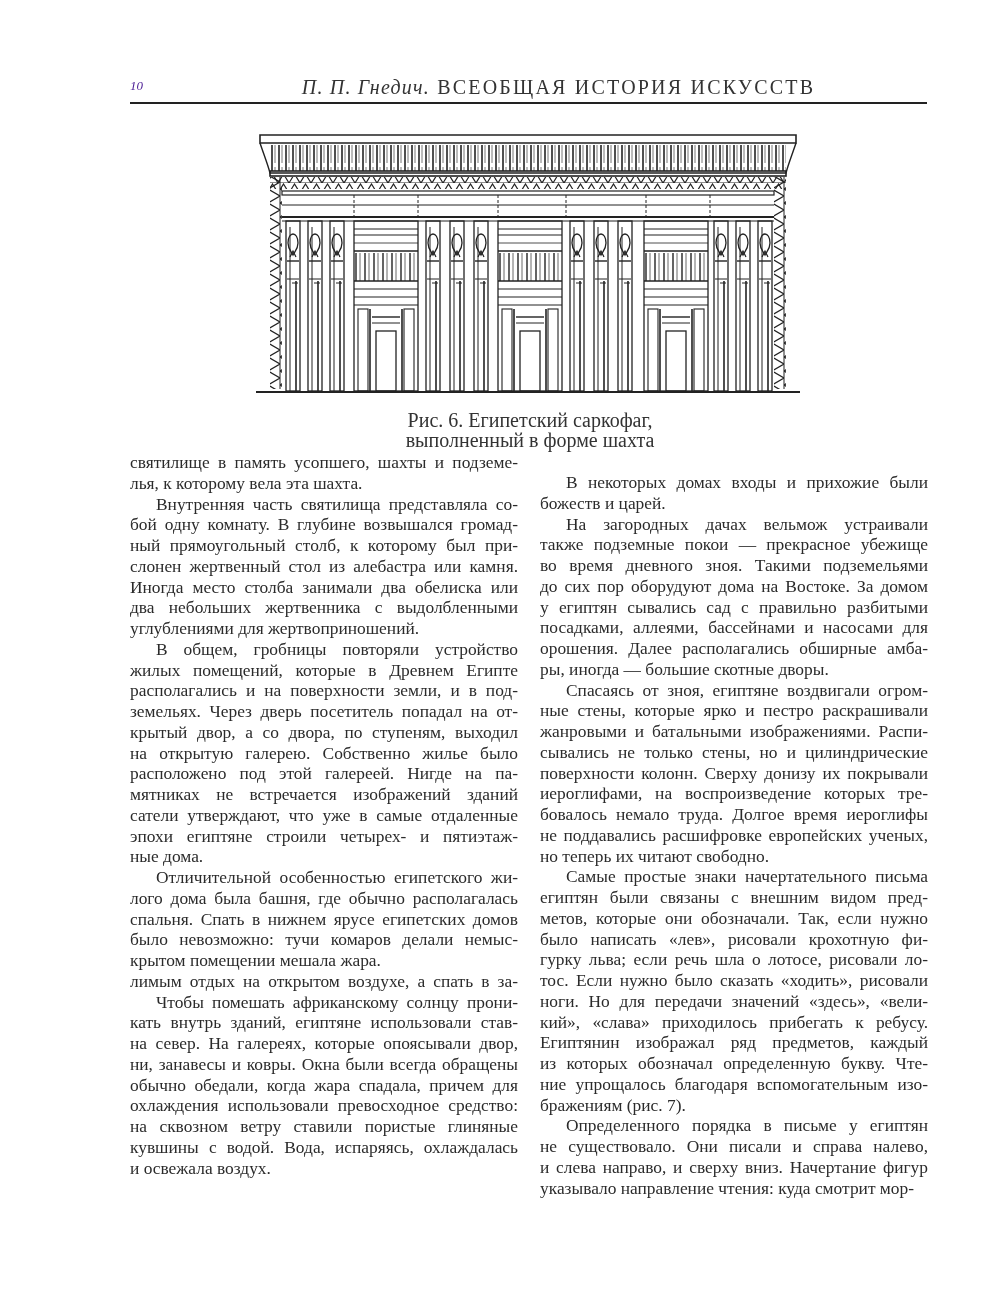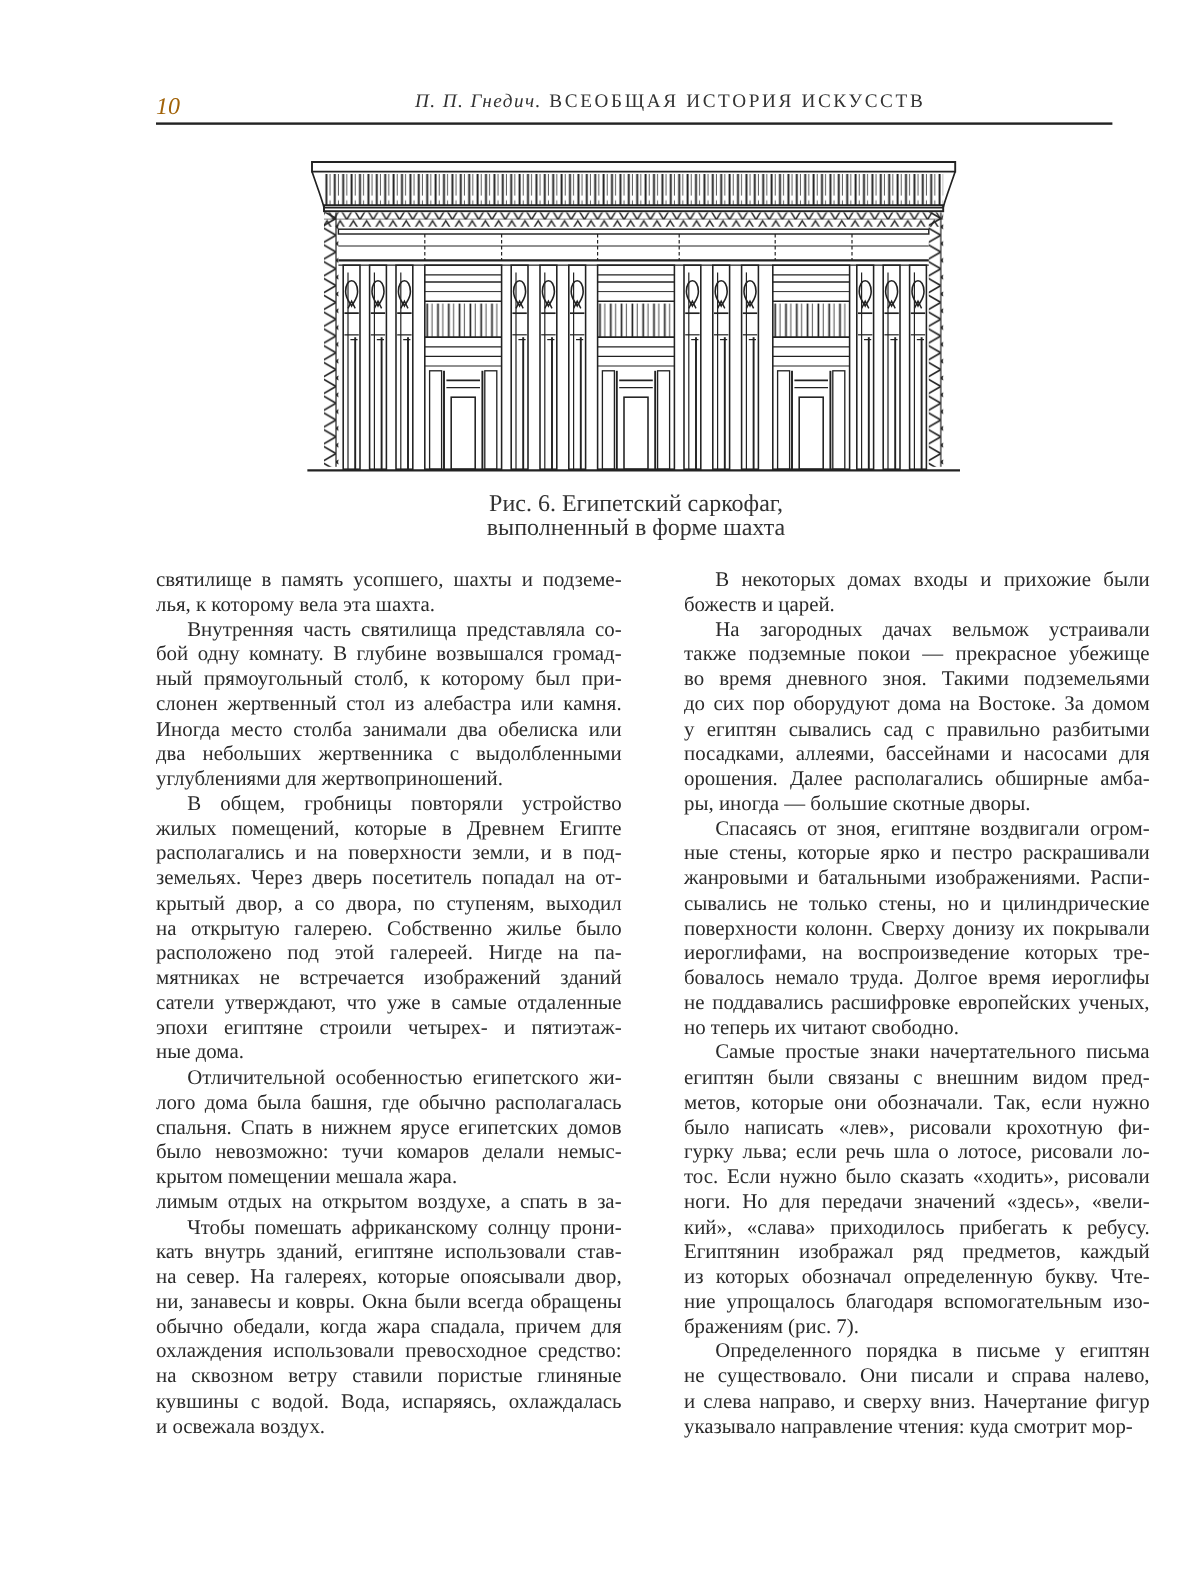--- a/index.html
+++ b/index.html
@@ -1,29 +1,29 @@
 <!DOCTYPE html>
 <html><head>
 <meta charset="utf-8">
 <style>
   html, body { margin:0; padding:0; background:#ffffff; }
   body { width:1000px; height:1312px; position:relative; overflow:hidden; font-family:"DejaVu Serif", "Liberation Serif", serif; color:#2a2a2a; }
   .running-head { position:absolute; left:130px; top:76px; width:797px; height:24px; }
-  .page-num { position:absolute; left:0; top:2px; font-style:italic; font-size:20px; font-family:"Liberation Serif", serif; color:#a16207; }
-  .head-title { position:absolute; left:0; right:0; top:0; text-align:center; font-family:"Liberation Serif", serif; font-size:16px; letter-spacing:2.2px; color:#333; padding-left:60px; }
+  .page-num { position:absolute; left:0; top:2px; font-style:italic; font-size:13px; font-family:"Liberation Serif", serif; color:#4c1d95; }
+  .head-title { position:absolute; left:0; right:0; top:0; text-align:center; font-family:"Liberation Serif", serif; font-size:20px; letter-spacing:2.2px; color:#333; padding-left:60px; }
   .head-title .author { font-style:italic; letter-spacing:1.2px; }
   .head-rule { position:absolute; left:130px; top:102px; width:797px; height:2px; background:#222; }
 
   .figure { position:absolute; left:256px; top:133px; width:544px; height:262px; }
   .figure svg { width:100%; height:100%; display:block; }
   .caption { position:absolute; left:300px; top:410px; width:460px; text-align:center; font-family:"Liberation Serif", serif; font-size:20px; line-height:20px; color:#333; }
 
-  .col { position:absolute; top:472px; width:388px; font-family:"Liberation Serif", serif; font-size:17.4px; line-height:20.75px; color:#2b2b2b; text-align:justify; hyphens:manual; }
+  .col { position:absolute; top:452px; width:388px; font-family:"Liberation Serif", serif; font-size:17.4px; line-height:20.75px; color:#2b2b2b; text-align:justify; hyphens:manual; }
   .col.left { left:130px; }
-  .col.right { left:540px; top:472px;margin-left:30px; }
+  .col.right { left:540px; top:472px; }
   .col p { margin:0; }
   .col .line { display:block; text-align:justify; text-align-last:justify; white-space:nowrap; }
   .col .line.last { text-align-last:left; }
 </style>
 </head>
 <body>
 
 <div class="running-head">
   <span class="page-num">10</span>
   <div class="head-title">

